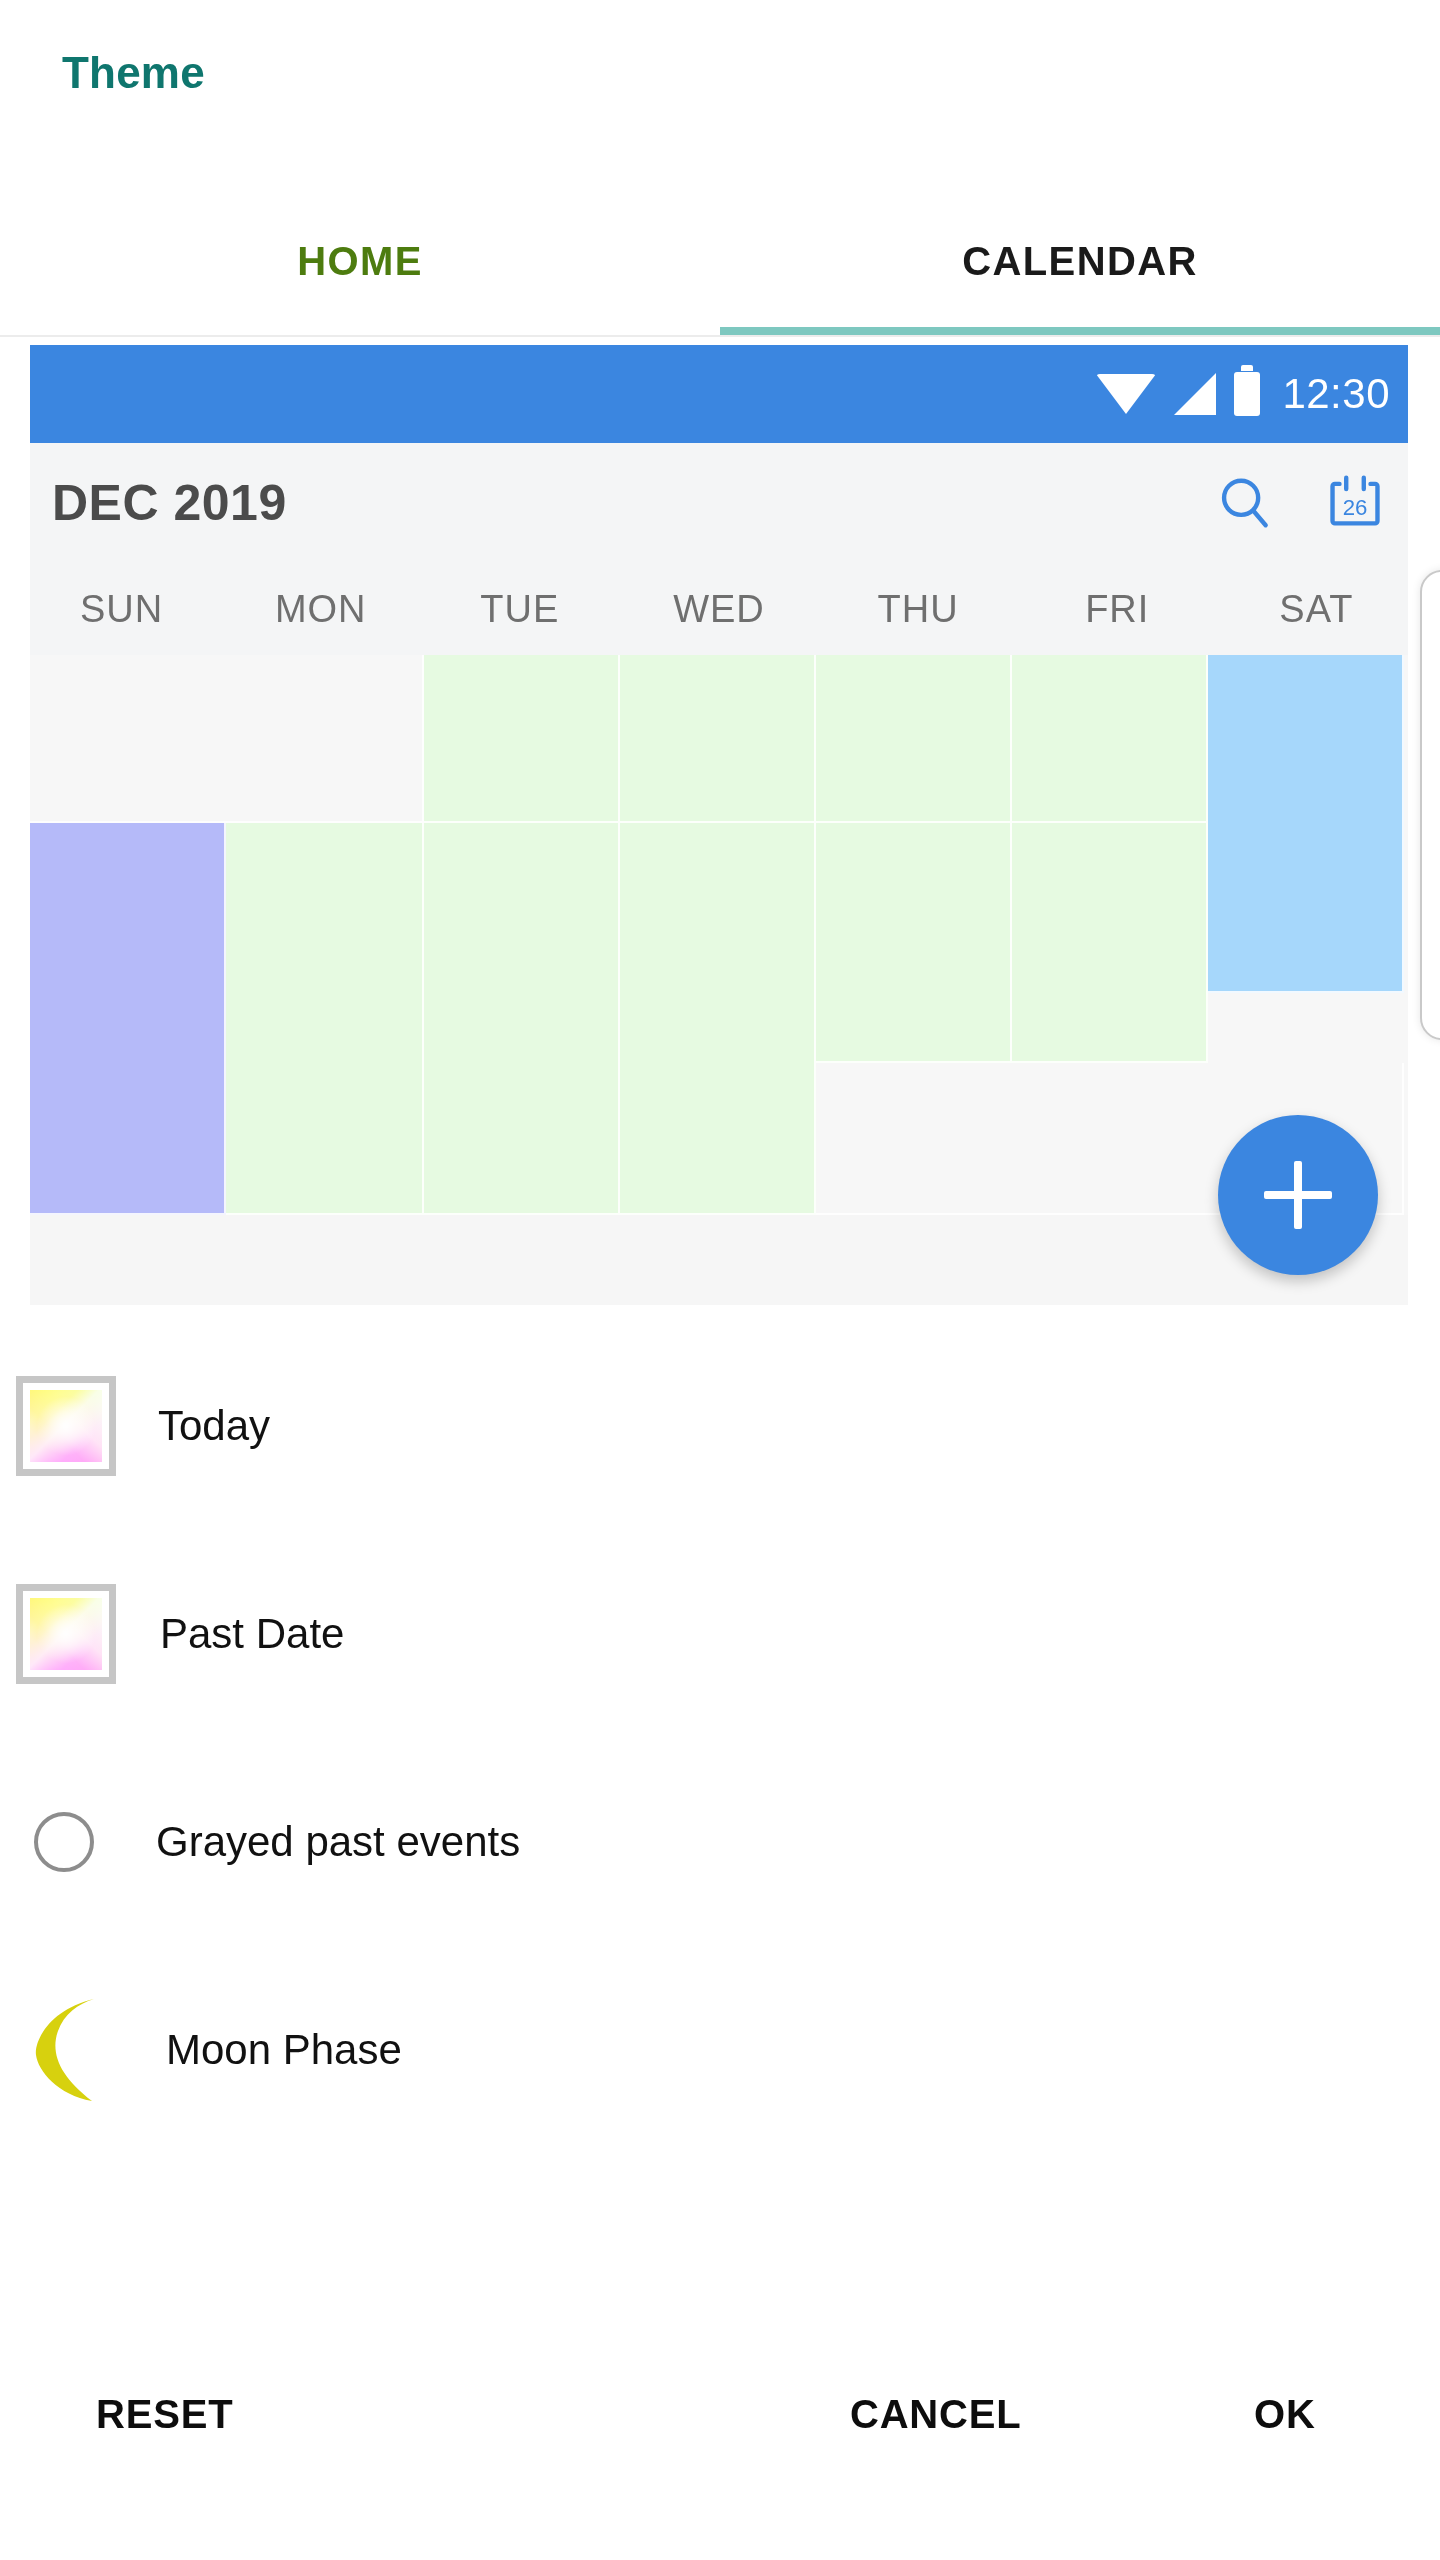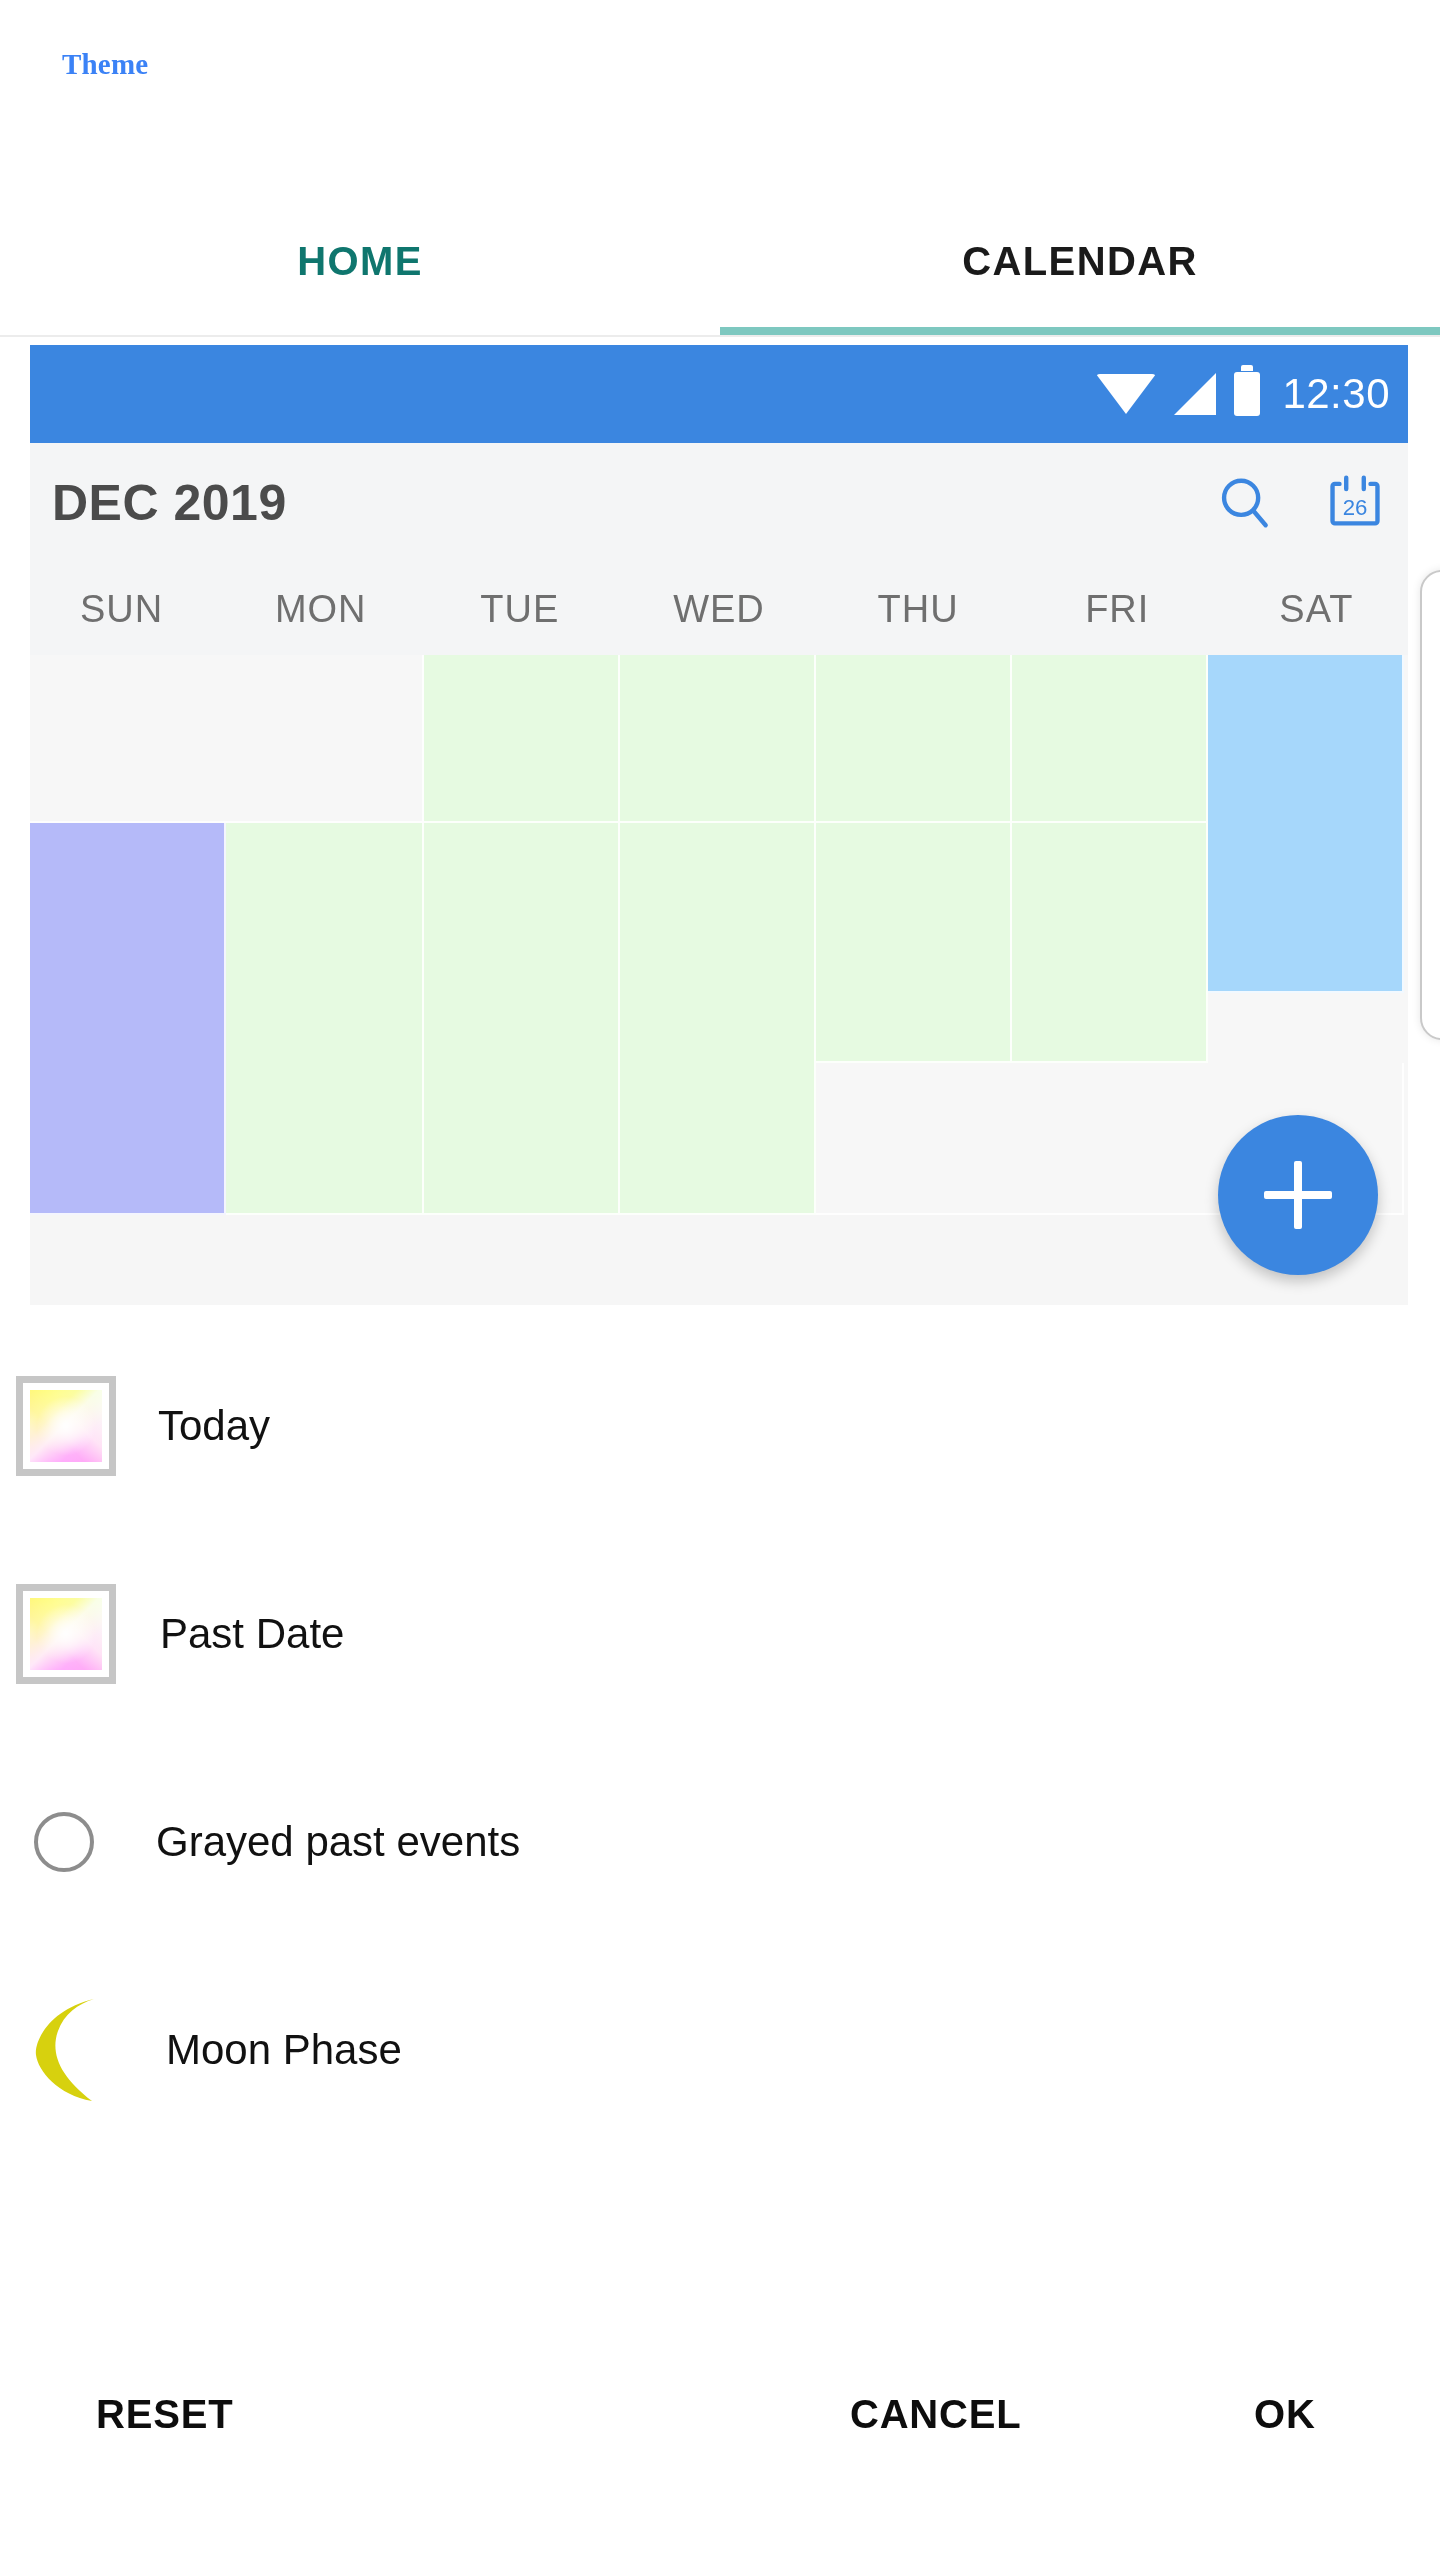--- a/index.html
+++ b/index.html
@@ -10,45 +10,44 @@
     font-family: "Liberation Sans", sans-serif;
     overflow: hidden;
   }
 
   .screen { position: relative; width: 1440px; height: 2560px; background:#fff; }
 
   
   .dialog-title {
     position: absolute;
     left: 62px; top: 48px;
-    font-size: 29px;
+    font-size: 44px;
     font-weight: 700;
-    color: #3b82f6;
+    color: #0f766e;
     letter-spacing: 0.2px;
-    font-family: Liberation Serif, serif;
   }
 
   
   .tabbar {
     position: absolute;
     left: 0; top: 186px;
     width: 1440px; height: 150px;
     display: flex;
   }
   .tab {
     flex: 1 1 0;
     display: flex;
     align-items: center;
     justify-content: center;
     position: relative;
     font-size: 40px;
     font-weight: 700;
     letter-spacing: 1.4px;
   }
-  .tab.inactive { color: #0f766e; }
+  .tab.inactive { color: #4d7c0f; }
   .tab.active { color: #1a1a1a; }
   .tab-indicator {
     position: absolute;
     left: 0; right: 0; bottom: 0;
     height: 9px;
     background: #7ec8c0;
   }
   .tabbar-divider {
     position: absolute;
     left: 0; top: 335px; width: 1440px; height: 2px;

